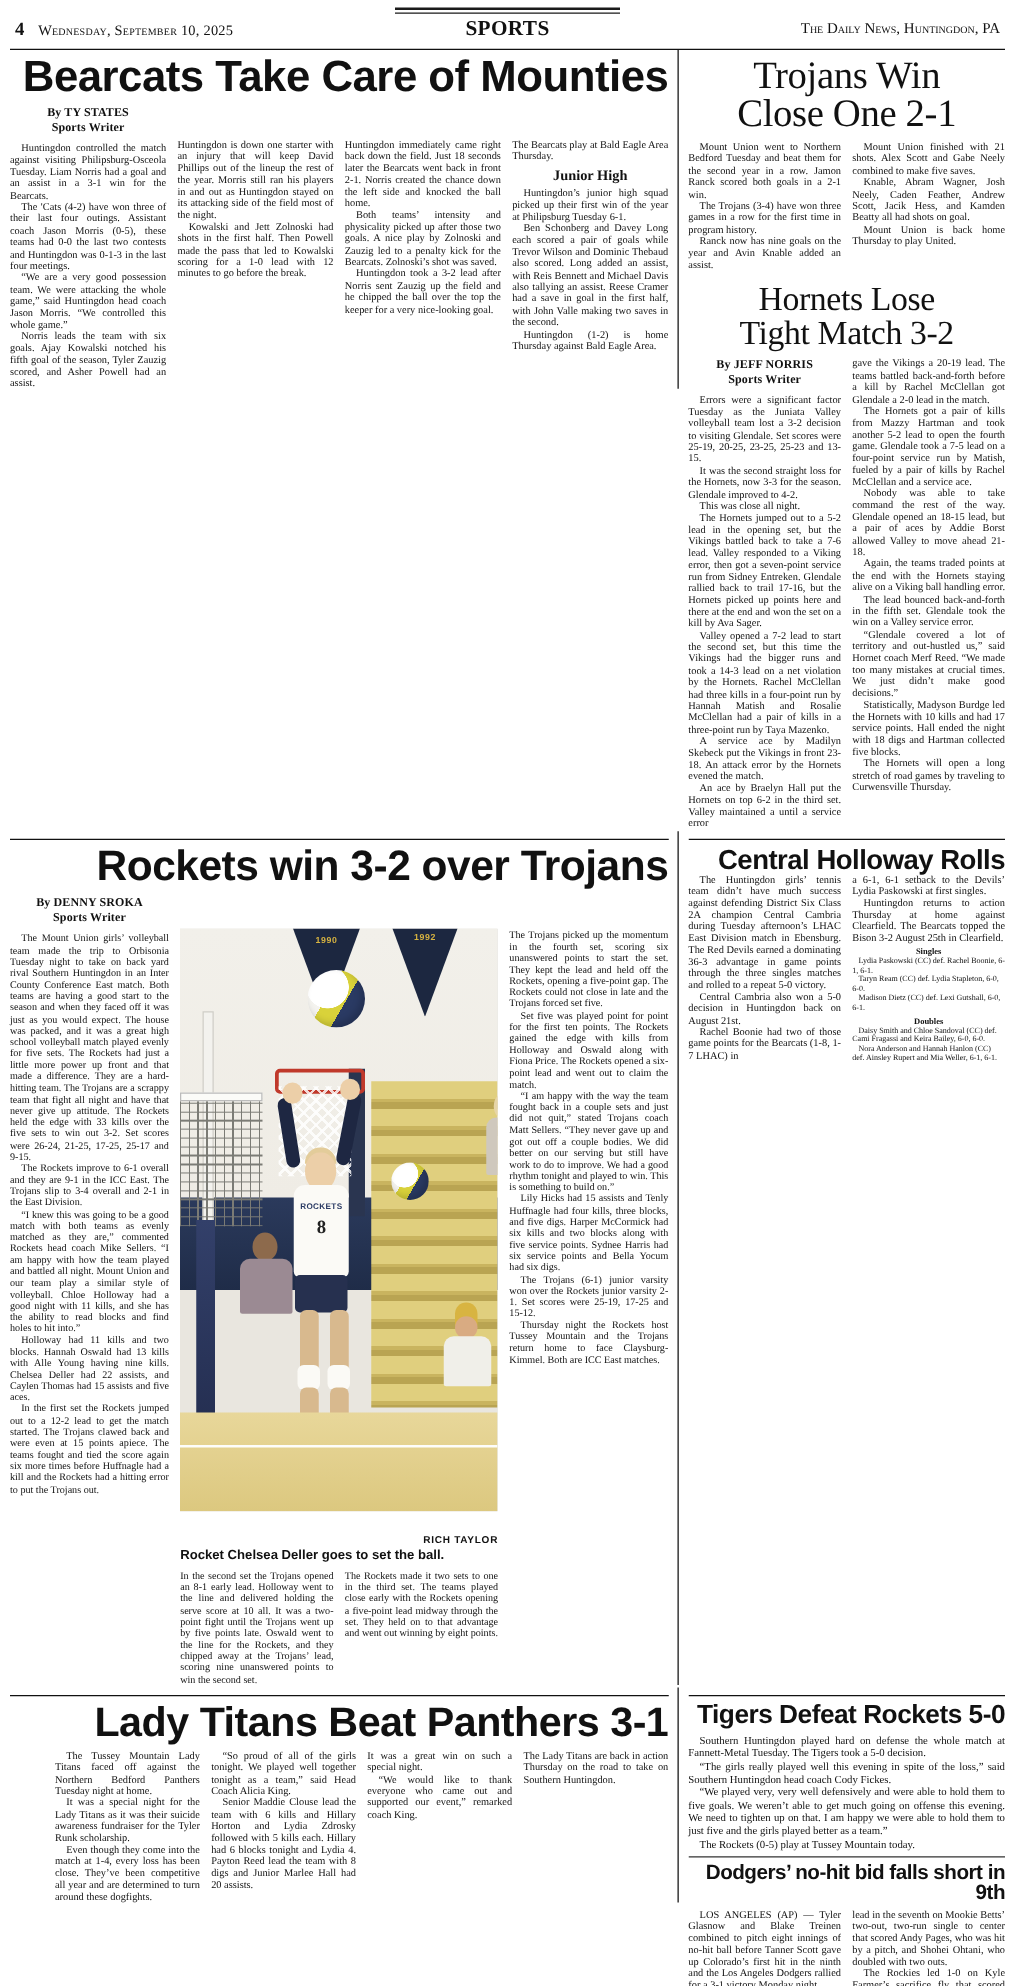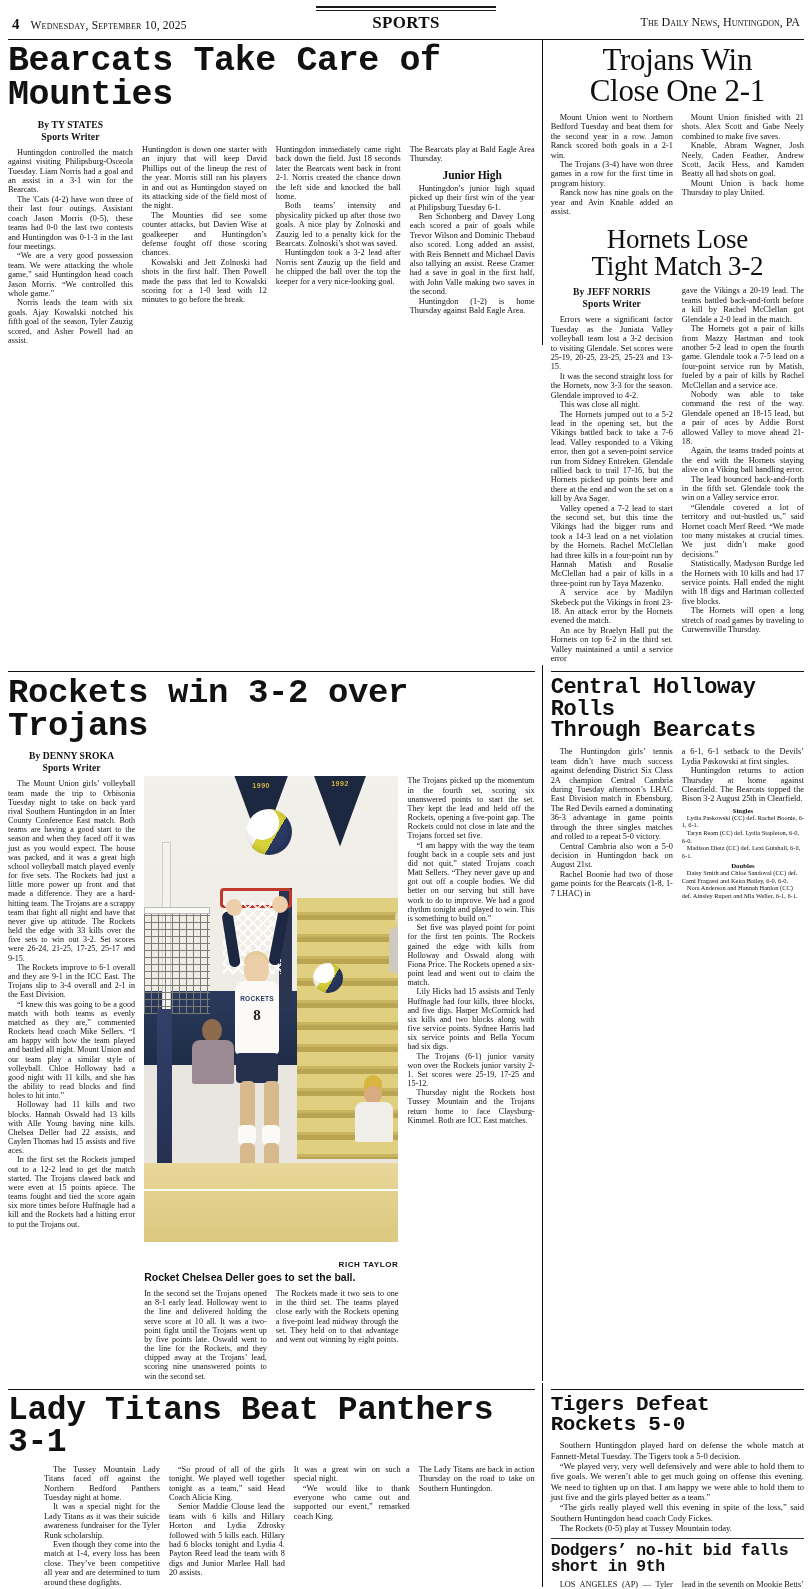--- a/index.html
+++ b/index.html
@@ -23,22 +23,22 @@
   .mh-rules { width:180px; margin:0 auto; }
   .mh-rules .r1 { height:2px; background:#1a1a1a; }
   .mh-rules .r2 { height:1px; background:#1a1a1a; margin-top:2px; }
   .mh-title { font-size:17px; font-weight:700; letter-spacing:.3px; margin-top:2px;
               font-family:"Liberation Serif", serif; }
   .mh-right { position:absolute; right:4px; top:9px; font-size:12px;
               font-variant:small-caps; white-space:nowrap; }
   .mh-hr { border-top:1.6px solid #111; margin:3px 0 0 0; }
 
   
-  .hl-slab { font-family:Liberation Mono, monospace; font-weight:700;
-             text-align:left; line-height:.97; letter-spacing:-.4px; }
+  .hl-slab { font-family:Liberation Sans, sans-serif; font-weight:700;
+             text-align:right; line-height:.97; letter-spacing:-.4px; }
   .hl-roman { font-family:"Liberation Serif", serif; font-weight:400;
               text-align:center; line-height:1.0; letter-spacing:-.3px; }
   .byline { text-align:center; font-weight:700; font-size:9.6px; line-height:1.25;
             margin-bottom:5px; letter-spacing:.1px; }
   .subhead { text-align:center; font-weight:700; font-size:11.5px;
              margin:5px 0 3px 0; }
   .cols p, .body p {
     margin:0; font-size:8.3px; line-height:1.135; text-align:justify;
     text-indent:9px; hyphens:auto; -webkit-hyphens:auto;
     font-family:"Liberation Serif", serif;
@@ -165,21 +165,20 @@
           <div class="body">
             <p>Huntingdon controlled the match against visiting Philipsburg-Osceola Tuesday. Liam Norris had a goal and an assist in a 3-1 win for the Bearcats.</p>
             <p>The 'Cats (4-2) have won three of their last four outings. Assistant coach Jason Morris (0-5), these teams had 0-0 the last two contests and Huntingdon was 0-1-3 in the last four meetings.</p>
             <p>“We are a very good possession team. We were attacking the whole game,” said Huntingdon head coach Jason Morris. “We controlled this whole game.”</p>
             <p>Norris leads the team with six goals. Ajay Kowalski notched his fifth goal of the season, Tyler Zauzig scored, and Asher Powell had an assist.</p>
           </div>
         </div>
         <div style="width:25%;padding-top:26px;">
           <div class="body">
             <p class="nofirst">Huntingdon is down one starter with an injury that will keep David Phillips out of the lineup the rest of the year. Morris still ran his players in and out as Huntingdon stayed on its attacking side of the field most of the night.</p>
-            <p>The Mounties did see some counter attacks, but Davien Wise at goalkeeper and Huntingdon’s defense fought off those scoring chances.</p>
             <p>Kowalski and Jett Zolnoski had shots in the first half. Then Powell made the pass that led to Kowalski scoring for a 1-0 lead with 12 minutes to go before the break.</p>
           </div>
         </div>
         <div style="width:25%;padding-top:26px;">
           <div class="body">
             <p class="nofirst">Huntingdon immediately came right back down the field. Just 18 seconds later the Bearcats went back in front 2-1. Norris created the chance down the left side and knocked the ball home.</p>
             <p>Both teams’ intensity and physicality picked up after those two goals. A nice play by Zolnoski and Zauzig led to a penalty kick for the Bearcats. Zolnoski’s shot was saved.</p>
             <p>Huntingdon took a 3-2 lead after Norris sent Zauzig up the field and he chipped the ball over the top the keeper for a very nice-looking goal.</p>
           </div>
         </div>
@@ -343,34 +342,33 @@
               <div style="width:50%;" class="body tight">
                 <p class="nofirst">The Rockets made it two sets to one in the third set. The teams played close early with the Rockets opening a five-point lead midway through the set. They held on to that advantage and went out winning by eight points.</p>
               </div>
             </div>
           </div>
         </div>
 
         <div style="width:25%;padding-top:26px;">
           <div class="body tight">
             <p class="nofirst">The Trojans picked up the momentum in the fourth set, scoring six unanswered points to start the set. They kept the lead and held off the Rockets, opening a five-point gap. The Rockets could not close in late and the Trojans forced set five.</p>
+            <p>Set five was played point for point for the first ten points. The Rockets gained the edge with kills from Holloway and Oswald along with Fiona Price. The Rockets opened a six-point lead and went out to claim the match.</p>
             <p>“I am happy with the way the team fought back in a couple sets and just did not quit,” stated Trojans coach Matt Sellers. “They never gave up and got out off a couple bodies. We did better on our serving but still have work to do to improve. We had a good rhythm tonight and played to win. This is something to build on.”</p>
-            <p>Set five was played point for point for the first ten points. The Rockets gained the edge with kills from Holloway and Oswald along with Fiona Price. The Rockets opened a six-point lead and went out to claim the match.</p>
             <p>Lily Hicks had 15 assists and Tenly Huffnagle had four kills, three blocks, and five digs. Harper McCormick had six kills and two blocks along with five service points. Sydnee Harris had six service points and Bella Yocum had six digs.</p>
             <p>The Trojans (6-1) junior varsity won over the Rockets junior varsity 2-1. Set scores were 25-19, 17-25 and 15-12.</p>
             <p>Thursday night the Rockets host Tussey Mountain and the Trojans return home to face Claysburg-Kimmel. Both are ICC East matches.</p>
           </div>
         </div>
       </div>
     </div>
 
     <div class="right">
       <div class="rule"></div>
       <div class="hl-slab" style="font-size:22px;margin:2px 0 0 0;">Central Holloway Rolls</div>
-      <div class="hl-slab" style="font-size:22px;margin:0 0 6px 0;">Through Bearcats</div>
       <div style="display:flex;gap:9px;">
         <div style="width:50%;" class="body">
           <p>The Huntingdon girls’ tennis team didn’t have much success against defending District Six Class 2A champion Central Cambria during Tuesday afternoon’s LHAC East Division match in Ebensburg. The Red Devils earned a dominating 36-3 advantage in game points through the three singles matches and rolled to a repeat 5-0 victory.</p>
           <p>Central Cambria also won a 5-0 decision in Huntingdon back on August 21st.</p>
           <p>Rachel Boonie had two of those game points for the Bearcats (1-8, 1-7 LHAC) in</p>
         </div>
         <div style="width:50%;">
           <div class="body">
             <p class="nofirst">a 6-1, 6-1 setback to the Devils’ Lydia Paskowski at first singles.</p>
             <p>Huntingdon returns to action Thursday at home against Clearfield. The Bearcats topped the Bison 3-2 August 25th in Clearfield.</p>
@@ -413,22 +411,22 @@
         </div>
       </div>
     </div>
 
     <div class="right">
       <div class="rule"></div>
       <div>
         <div class="hl-slab" style="font-size:21px;margin:2px 0 5px 0;">Tigers Defeat Rockets 5-0</div>
         <div class="body wide-body">
           <p>Southern Huntingdon played hard on defense the whole match at Fannett-Metal Tuesday. The Tigers took a 5-0 decision.</p>
+          <p>“The girls really played well this evening in spite of the loss,” said Southern Huntingdon head coach Cody Fickes.</p>
           <p>“We played very, very well defensively and were able to hold them to five goals. We weren’t able to get much going on offense this evening. We need to tighten up on that. I am happy we were able to hold them to just five and the girls played better as a team.”</p>
-          <p>“The girls really played well this evening in spite of the loss,” said Southern Huntingdon head coach Cody Fickes.</p>
           <p>The Rockets (0-5) play at Tussey Mountain today.</p>
         </div>
       </div>
 
       <div class="rule-thin"></div>
       <div>
         <div class="hl-slab" style="font-size:16.5px;margin:1px 0 5px 0;">Dodgers’ no-hit bid falls short in 9th</div>
         <div style="display:flex;gap:9px;">
           <div style="width:50%;" class="body">
             <p>LOS ANGELES (AP) — Tyler Glasnow and Blake Treinen combined to pitch eight innings of no-hit ball before Tanner Scott gave up Colorado’s first hit in the ninth and the Los Angeles Dodgers rallied for a 3-1 victory Monday night.</p>

